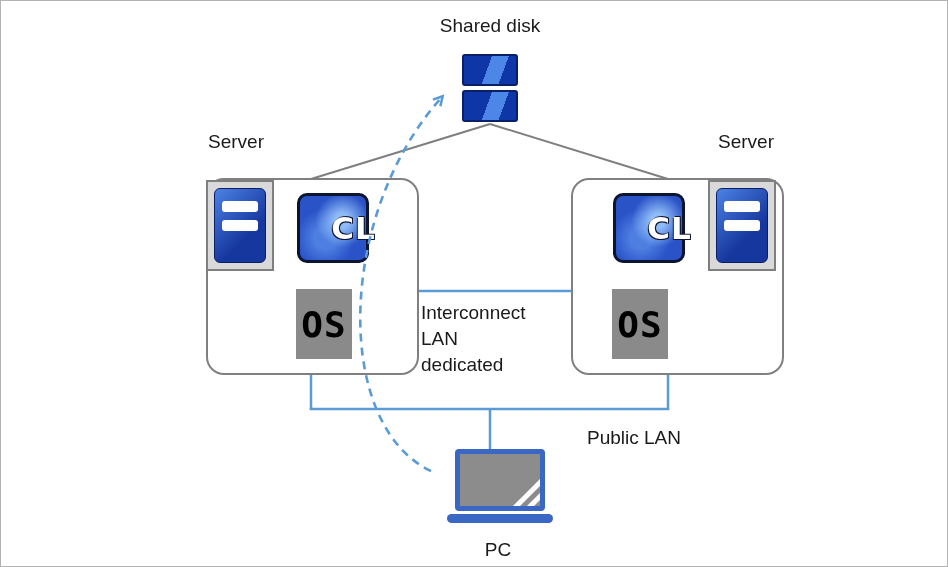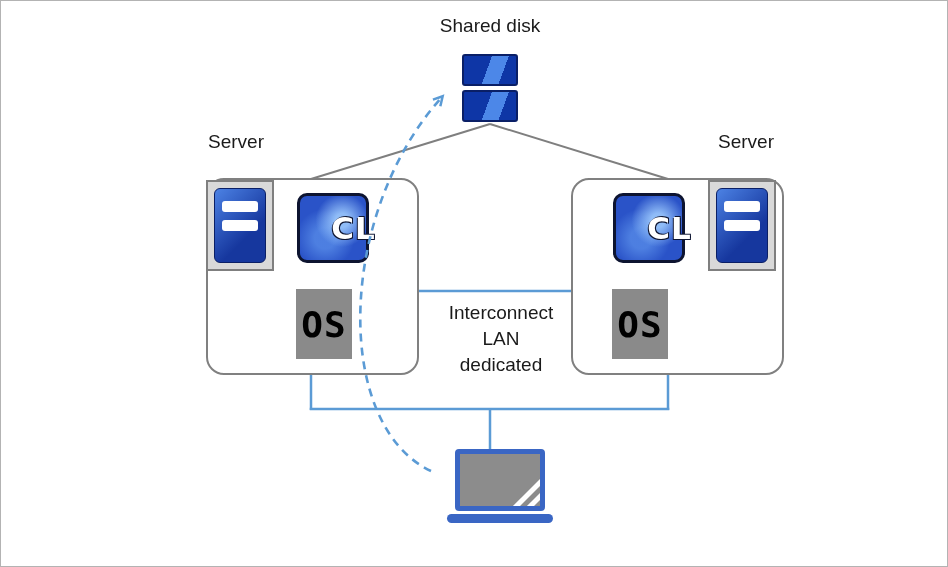--- a/index.html
+++ b/index.html
@@ -131,21 +131,21 @@
     left: 446px; top: 513px;
     width: 106px; height: 9px;
     background: #3a66c4;
     border-radius: 5px;
   }
 
   .interconnect-label {
     position: absolute;
     left: 420px; top: 299px;
     width: 160px;
-    text-align: center;
+    text-align: left;
     font-size: 19px;
     color: #1a1a1a;
     line-height: 26px;
   }
 </style>
 </head>
 <body>
 
 <div class="canvas">
 
@@ -195,28 +195,30 @@
   <div class="os-badge" style="left:611px; top:288px;">
     <span class="os-text">OS</span>
   </div>
 
   <div class="interconnect-label">
     <div>Interconnect</div>
     <div>LAN</div>
     <div>dedicated</div>
   </div>
 
+  <div class="label" style="left:573px; top:426px; width:120px;">Public LAN</div>
 
   <div>
     <div class="pc-screen">
       <div class="pc-stripe s1"></div>
       <div class="pc-stripe s2"></div>
     </div>
     <div class="pc-base"></div>
   </div>
+  <div class="label" style="left:447px; top:538px; width:100px;">PC</div>
 
   <svg class="layer" width="948" height="567">
     <defs>
       <marker id="arrowhead" markerWidth="16" markerHeight="16" refX="10" refY="7" orient="auto" markerUnits="userSpaceOnUse">
         <path d="M2,2 L11,7 L2,12" fill="none" stroke="#5b9bd5" stroke-width="2.5"></path>
       </marker>
     </defs>
     <path d="M 430 470 C 332 424, 336 212, 441 96" fill="none" stroke="#5b9bd5" stroke-width="2.6" stroke-dasharray="8 6" marker-end="url(#arrowhead)"></path>
   </svg>
 

